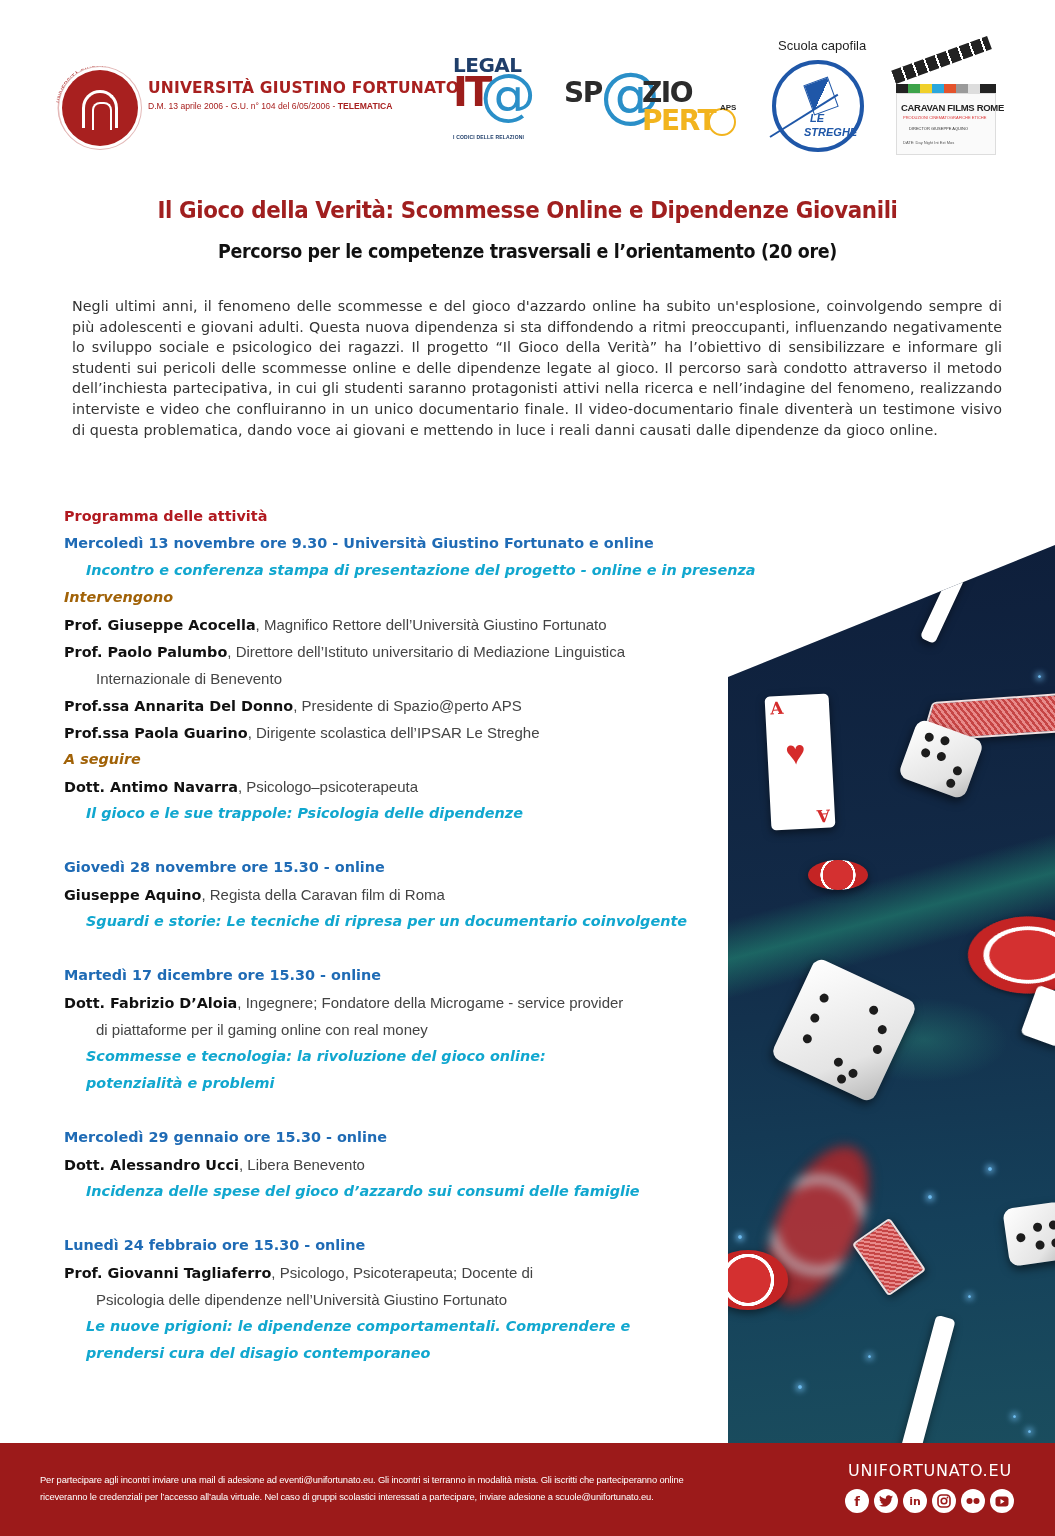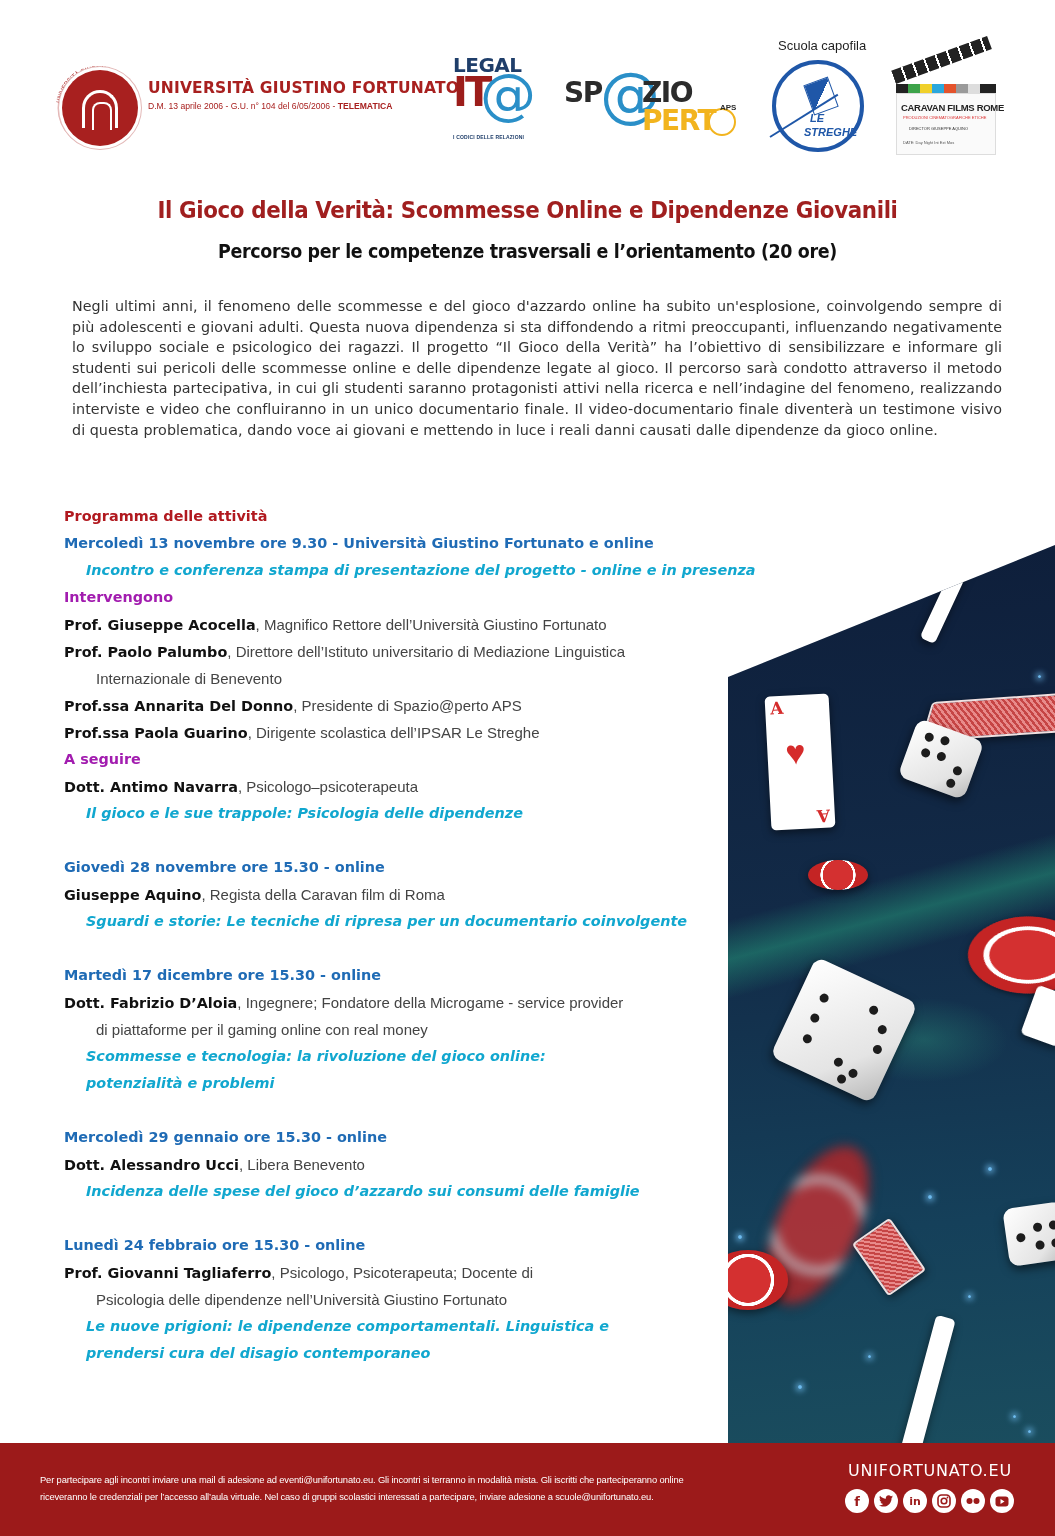--- a/index.html
+++ b/index.html
@@ -53,21 +53,21 @@
   
   .intro { position: absolute; left: 72px; top: 296px; width: 930px; font-family: "DejaVu Sans", sans-serif; font-size: 14.3px; line-height: 20.6px; color: #333; text-align: justify; letter-spacing: 0.05px; }
 
   
   .program { position: absolute; left: 64px; top: 503px; width: 700px; font-family: "DejaVu Sans", sans-serif; font-size: 14.4px; }
   .program .line { height: 27px; line-height: 27px; white-space: nowrap; }
   .program .gap { height: 27px; }
   .h-section { color: #b1191f; font-weight: bold; }
   .h-date { color: #1f6bb5; font-weight: bold; }
   .h-topic { color: #11a7cf; font-weight: bold; font-style: italic; margin-left: 22px; }
-  .h-label { color: #a21caf; font-weight: bold; }
+  .h-label { color: #a16207; font-weight: bold; font-style: italic; }
   .speaker b { color: #111; font-weight: bold; }
   .speaker span.role { color: #444; font-weight: normal; font-family: "Liberation Sans", sans-serif; font-size: 15px; }
   .plain { color: #444; font-family: "Liberation Sans", sans-serif; font-size: 15px; margin-left: 32px; }
 
   
   .hero { position: absolute; left: 728px; top: 545px; width: 327px; height: 900px; clip-path: polygon(0 132px, 327px 0, 327px 900px, 0 900px);
           background:
             radial-gradient(ellipse 120px 60px at 60% 55%, rgba(48,160,130,0.35), transparent 70%),
             linear-gradient(165deg, transparent 38%, rgba(40,170,130,0.45) 42%, transparent 46%),
             linear-gradient(175deg, #0e1e3a 0%, #122a47 40%, #15405a 75%, #1a4d5e 100%); overflow: hidden; }
@@ -240,21 +240,21 @@
     <div class="line h-date">Mercoledì 29 gennaio ore 15.30 - online</div>
     <div class="line speaker"><b>Dott. Alessandro Ucci</b><span class="role">, Libera Benevento</span></div>
     <div class="line h-topic">Incidenza delle spese del gioco d’azzardo sui consumi delle famiglie</div>
   </div>
   <div class="gap"></div>
 
   <div>
     <div class="line h-date">Lunedì 24 febbraio ore 15.30 - online</div>
     <div class="line speaker"><b>Prof. Giovanni Tagliaferro</b><span class="role">, Psicologo, Psicoterapeuta; Docente di</span></div>
     <div class="line plain">Psicologia delle dipendenze nell’Università Giustino Fortunato</div>
-    <div class="line h-topic">Le nuove prigioni: le dipendenze comportamentali. Linguistica e</div>
+    <div class="line h-topic">Le nuove prigioni: le dipendenze comportamentali. Comprendere e</div>
     <div class="line h-topic">prendersi cura del disagio contemporaneo</div>
   </div>
 </div>
 
 <div class="footer">
   <div class="footer-text">
     <div>Per partecipare agli incontri  inviare una mail di adesione ad eventi@unifortunato.eu. Gli incontri si terranno in modalità mista.  Gli iscritti che parteciperanno online</div>
     <div>riceveranno le credenziali per l’accesso all’aula virtuale. Nel caso di gruppi scolastici interessati a partecipare, inviare adesione a scuole@unifortunato.eu.</div>
   </div>
   <div class="footer-site">UNIFORTUNATO.EU</div>

